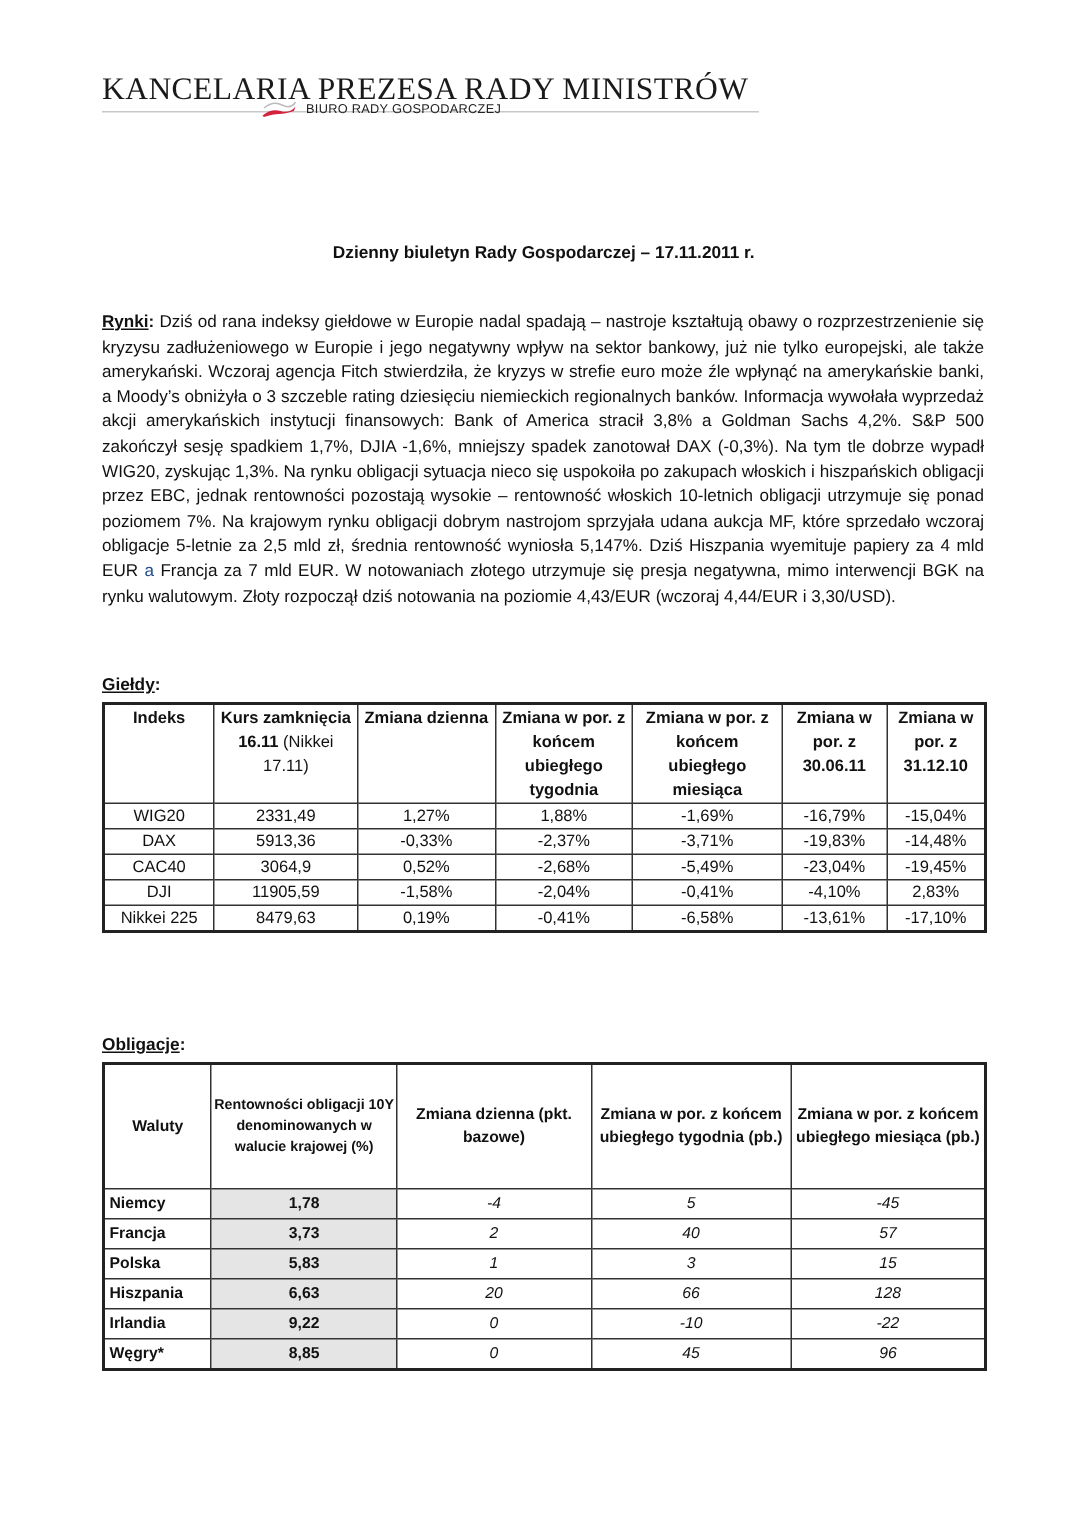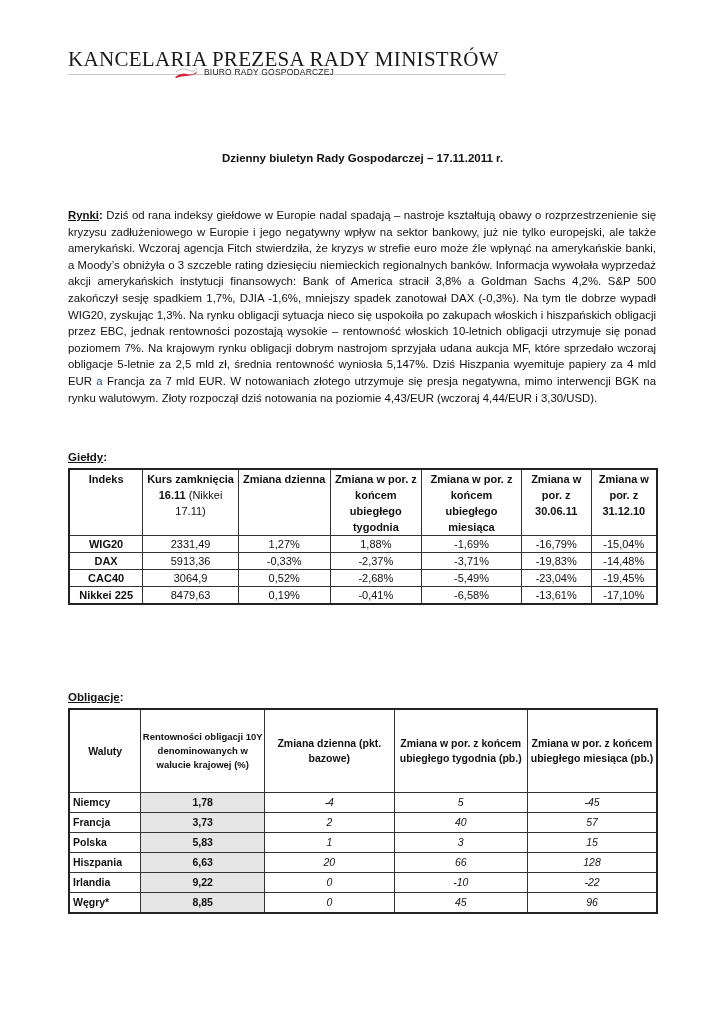--- a/index.html
+++ b/index.html
@@ -5,36 +5,36 @@
   html, body { margin:0; padding:0; background:#ffffff; }
   body { width:725px; height:1024px; position:relative; overflow:hidden;
          font-family:"Liberation Sans", sans-serif; color:#111; }
   .header { position:absolute; left:68px; top:48px; width:440px; }
   .org-name { font-family:"Liberation Serif", serif; font-size:21px; letter-spacing:0.3px; color:#1a1a1a; white-space:nowrap; line-height:22px; }
   .header-rule { position:absolute; left:0; top:26px; width:438px; height:1px; background:#c8c8c8; }
   .sub-row { position:absolute; left:106px; top:18px; display:flex; align-items:center; }
   .flag-icon { width:24px; height:12px; margin-right:6px; }
   .dept-name { font-size:8.5px; color:#222; letter-spacing:0.2px; white-space:nowrap; }
 
-  .title { position:absolute; left:0; width:725px; top:152px; text-align:center; font-weight:bold; font-size:11.5px; }
+  .title { position:absolute; left:0; width:725px; top:163px; text-align:center; font-weight:bold; font-size:11.5px; }
 
   .para { position:absolute; left:68px; top:207px; width:588px; font-size:11.4px; line-height:16.6px; text-align:justify; }
   .para .lbl { font-weight:bold; text-decoration:underline; }
   .para .blue { color:#1f4e8c; }
 
   .sec-label { position:absolute; left:68px; font-weight:bold; font-size:11.5px; }
   .sec-label .u { text-decoration:underline; }
 
   table { border-collapse:collapse; position:absolute; }
   .stocks { left:68px; top:468px; width:590px; font-size:11px; }
   .stocks th, .stocks td { border:1px solid #333; text-align:center; padding:0 2px;margin-top:36px; }
   .stocks th { font-weight:bold; vertical-align:top; line-height:16px; padding-top:1px; }
   .stocks th .nb { font-weight:normal; }
   .stocks td { height:16px; line-height:16px; }
-  .stocks td.name { font-weight:bold; }
+  .stocks td.name { font-weight:normal; }
   .stocks { border:2px solid #222; }
 
   .bonds { left:68px; top:708px; width:590px; font-size:10.5px; border:2px solid #222; }
   .bonds th, .bonds td { border:1px solid #333; text-align:center; }
   .bonds th { font-weight:bold; line-height:15px; height:80px; }
   .bonds th.small { font-size:9.5px; line-height:14px; }
   .bonds td { height:17px; line-height:17px; font-style:italic; }
   .bonds td.country { font-weight:bold; font-style:normal; text-align:left; padding-left:3px; }
   .bonds td.yield { background:#e5e5e5; font-style:normal;font-weight:bold; }
 </style>
@@ -105,20 +105,29 @@
       <tr>
         <td class="name">CAC40</td>
         <td>3064,9</td>
         <td>0,52%</td>
         <td>-2,68%</td>
         <td>-5,49%</td>
         <td>-23,04%</td>
         <td>-19,45%</td>
       </tr>
       <tr>
+        <td class="name">DJI</td>
+        <td>11905,59</td>
+        <td>-1,58%</td>
+        <td>-2,04%</td>
+        <td>-0,41%</td>
+        <td>-4,10%</td>
+        <td>2,83%</td>
+      </tr>
+      <tr>
         <td class="name">Nikkei 225</td>
         <td>8479,63</td>
         <td>0,19%</td>
         <td>-0,41%</td>
         <td>-6,58%</td>
         <td>-13,61%</td>
         <td>-17,10%</td>
       </tr>
     </tbody>
 </table>

